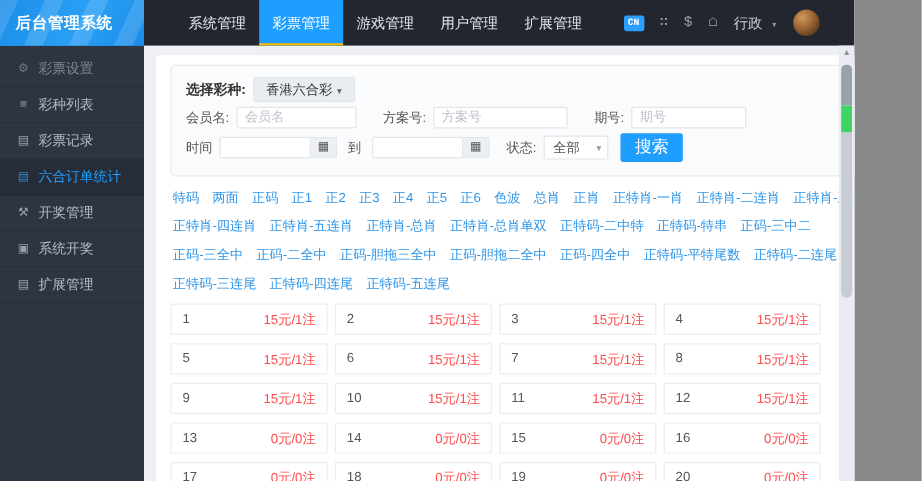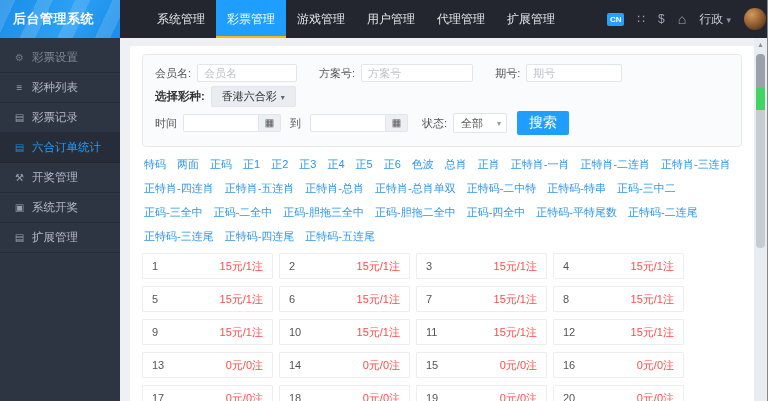--- a/index.html
+++ b/index.html
@@ -1,30 +1,30 @@
 <!DOCTYPE html>
 <html><head>
 <meta charset="utf-8">
 <style>
   * { margin:0; padding:0; box-sizing:border-box; }
   body { font-family:"Liberation Sans","DejaVu Sans",sans-serif; background:#888; }
-  .screen { position:relative; width:767px; height:401px; overflow:hidden; background:#eef0f4; }
+  .screen { position:relative; width:712px; height:401px; overflow:hidden; background:#eef0f4; }
 
   
   .topbar { position:absolute; top:0; left:0; right:0; height:38px; background:#23262e; display:flex; align-items:stretch; z-index:5; }
   .logo { width:120px; height:38px; line-height:38px; padding-left:13px; color:#fff; font-size:13px; font-weight:bold; letter-spacing:.5px;
           background:linear-gradient(120deg,#1b8de8 0%,#2aa0f5 55%,#1b8de8 100%);
           background-color:#1e97f2; position:relative; overflow:hidden; }
   .logo::after{ content:""; position:absolute; inset:0;
           background:repeating-linear-gradient(115deg, rgba(255,255,255,.14) 0 14px, rgba(255,255,255,0) 14px 34px); }
   .logo span{ position:relative; z-index:1; }
   .topnav { display:flex; margin-left:26px;text-align:right; }
   .topnav-item { padding:0 11px; line-height:38px; font-size:12px; color:#e3e6ea; cursor:pointer; white-space:nowrap; }
   .topnav-item.active { background:#1e9fff; color:#fff; box-shadow:inset 0 -2px 0 #ffb800; }
-  .topbar-right { margin-left:auto; display:flex; align-items:center; gap:13px; padding-right:1px; }
+  .topbar-right { margin-left:auto; display:flex; align-items:center; gap:13px; padding-right:29px;font-family:Liberation Mono, monospace; }
   .lang-badge { width:17px; height:13px; background:#2b9fff; border-radius:2px; color:#fff; font-size:8px; font-weight:bold;
                 display:flex; align-items:center; justify-content:center; cursor:pointer; }
   .tb-ico { color:#9ba4b1; font-size:12px; cursor:pointer; line-height:1; }
   .tb-home { font-size:14px; }
   .user-menu { color:#c7cdd7; font-size:12px; cursor:pointer; }
   .user-menu .caret { color:#8a93a2; font-size:9px; }
   .avatar { width:22px; height:22px; border-radius:50%; cursor:pointer;
             background:radial-gradient(circle at 35% 30%, #d09a5e 0%, #9a6233 45%, #5a3a20 80%, #3c2614 100%); }
 
   
@@ -85,21 +85,20 @@
     <nav class="topnav">
 
         <div class="topnav-item"><span>系统管理</span></div>
 
         <div class="topnav-item active"><span>彩票管理</span></div>
 
         <div class="topnav-item"><span>游戏管理</span></div>
 
         <div class="topnav-item"><span>用户管理</span></div>
 
-        <div class="topnav-item"><span>代理管理</span></div>
 
         <div class="topnav-item"><span>扩展管理</span></div>
       </nav>
 
     <div class="topbar-right">
       <span class="lang-badge">CN</span>
       <span class="tb-ico">∷</span>
       <span class="tb-ico">$</span>
       <span class="tb-ico tb-home">⌂</span>
       <span class="user-menu"><span>行政</span> <span class="caret">▾</span></span>
@@ -141,43 +140,43 @@
 
       <div class="side-item">
         <span class="icon">▤</span>
         <span>扩展管理</span>
       </div>
     </aside>
 
   <main class="panel">
 
     <section class="filterbox">
+      <div class="f-row">
+        <span class="lbl lbl-bold">选择彩种:</span>
+        <button class="select-lottery">
+          <span>香港六合彩</span><span class="caret">▾</span>
+        </button>
+      </div>
+
       <div class="f-row">
         <span class="f-group">
           <span class="lbl">会员名:</span>
           <input class="f-input w-member" placeholder="会员名" style="">
         </span>
         <span class="f-group">
           <span class="lbl">方案号:</span>
           <input class="f-input w-plan" placeholder="方案号" style="">
         </span>
         <span class="f-group">
           <span class="lbl">期号:</span>
           <input class="f-input w-period" placeholder="期号" style="">
         </span>
       </div>
 
       <div class="f-row">
-        <span class="lbl lbl-bold">选择彩种:</span>
-        <button class="select-lottery">
-          <span>香港六合彩</span><span class="caret">▾</span>
-        </button>
-      </div>
-
-      <div class="f-row">
         <span class="lbl">时间</span>
         <input class="f-input date-input" style="">
         <button class="cal-btn">▦</button>
         <span class="to-lbl">到</span>
         <input class="f-input date-input" style="">
         <button class="cal-btn">▦</button>
         <span class="lbl" style="margin-left:14px;">状态:</span>
         <span class="status-select">
           <span>全部</span>
           <span class="caret">▾</span>

